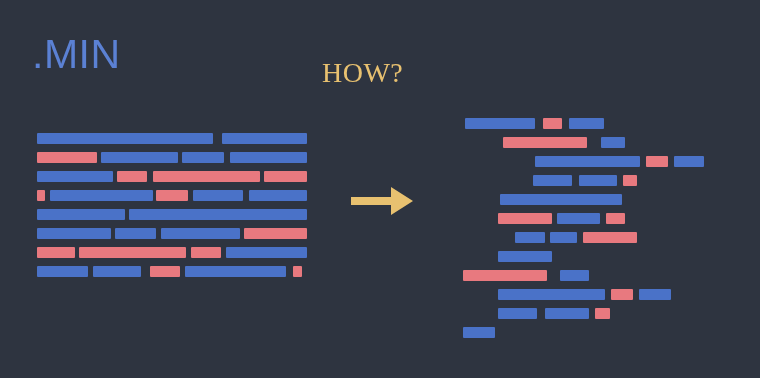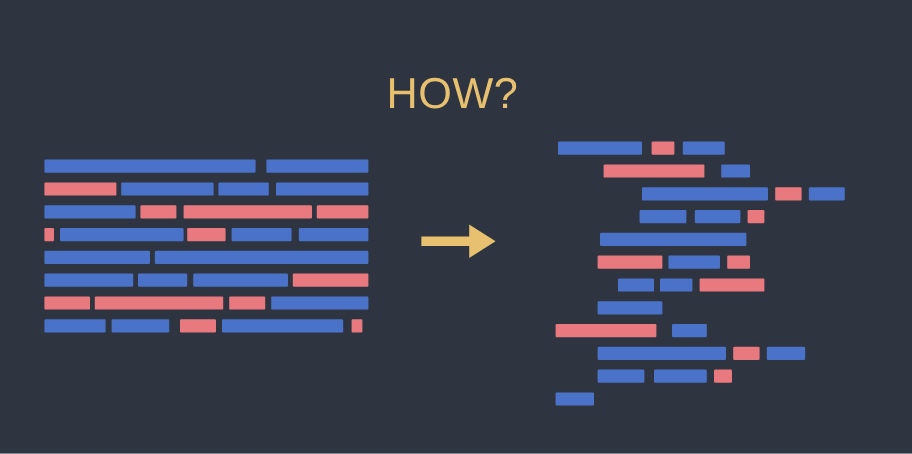--- a/index.html
+++ b/index.html
@@ -35,22 +35,23 @@
   }
   #label-source {
     right: 28px;
     top: 31px;
     font-size: 41px;
     color: #d6dae2;
   }
   #label-how {
     left: 322px;
     top: 57px;
-    font-size: 36px;
+    font-size: 28px;
     color: #e8c170;
+    font-family: Liberation Serif, serif;
   }
 
   
   #arrow {
     position: absolute;
     left: 351px;
     top: 186px;
     width: 62px;
     height: 30px;
   }
@@ -73,20 +74,21 @@
     border-radius: 1px;
   }
   .tok.blue { background: #4a72c8; }
   .tok.red  { background: #e8797f; }
 </style>
 </head>
 <body>
 
 <div id="stage">
 
+  <div class="label" id="label-min">.MIN</div>
 
 
   <div class="label" id="label-how">HOW?</div>
 
   <svg id="arrow" viewBox="0 0 62 30">
     <path d="M0 11 L40 11 L40 1 L62 15 L40 29 L40 19 L0 19 Z" fill="#e8c170"></path>
   </svg>
 
   <div class="code-block" id="block-min">
       <div class="code-line" style="left: 37px; top: 133px; height: 11px;">

